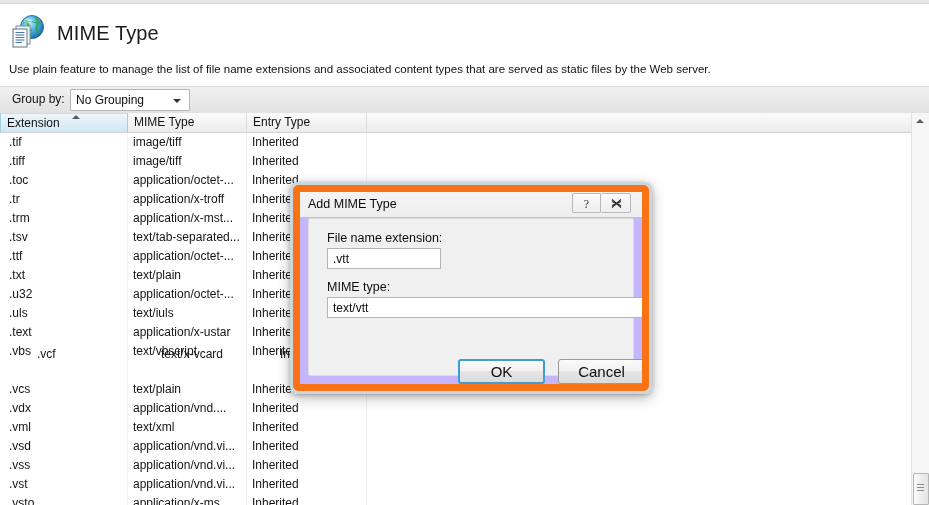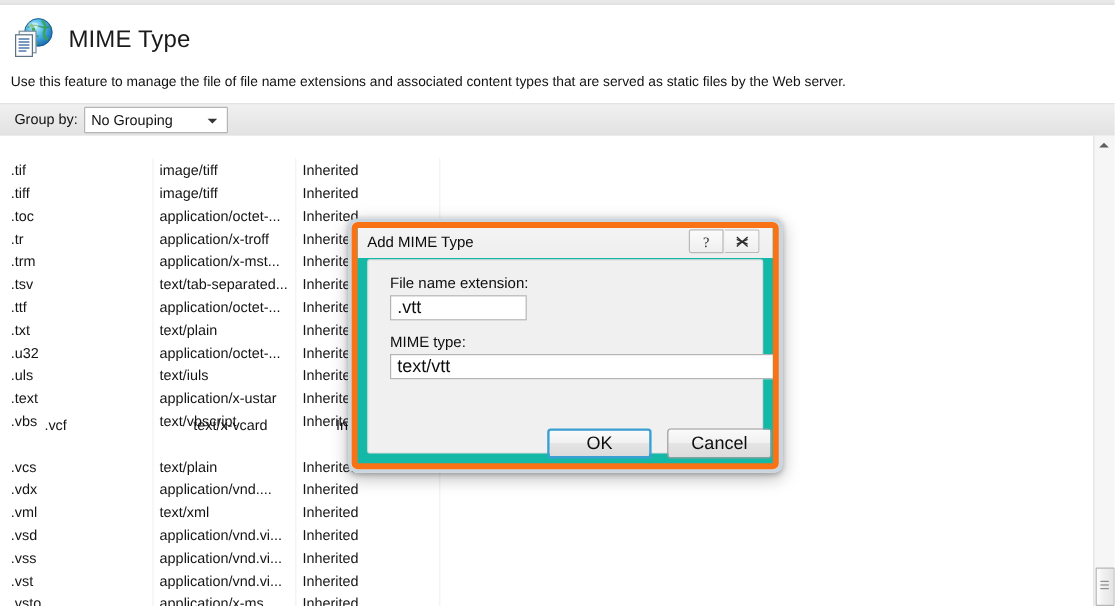--- a/index.html
+++ b/index.html
@@ -169,23 +169,23 @@
   #dialog {
     position: absolute; left: 290px; top: 182px;
     width: 362px; height: 212px;
     box-sizing: border-box;
     border: 3px solid rgba(190,205,218,.78);
     border-radius: 7px;
     background: #f0f0f0;
   }
   #dialog-inner {
     position: absolute; left: 0; top: 0; right: 0; bottom: 0;
-    border: 5px solid #f97316;
+    border: 7px solid #f97316;
     border-radius: 5px;
-    background: #14b8a6;
+    background: #c4b5fd;
     overflow: hidden;
   }
   #dialog-titlebar {
     position: absolute; left: 0; top: 0; right: 0; height: 25px;
     background: linear-gradient(to bottom,#f4f4f4 0%,#eeeeee 100%);
   }
   #dialog-title {
     position: absolute; left: 8px; top: 5px;
     font-size: 12.5px; color: #0a0a0a; white-space: nowrap;
   }
@@ -212,21 +212,21 @@
   .field-label {
     position: absolute;
     font-size: 12.5px; color: #0d0d0d; white-space: nowrap;
   }
   .text-input {
     position: absolute; height: 21px;
     background: #ffffff;
     border: 1px solid #b4b4b4;
     box-sizing: border-box;
     font-family: "Liberation Sans", sans-serif;
-    font-size: 15px; color: #0d0d0d;
+    font-size: 12px; color: #0d0d0d;
     padding: 0 0 0 5px;
     line-height: 19px;
     cursor: text;
   }
   #lbl-extension { left: 18px; top: 12px; }
   #input-extension { left: 18px; top: 29px; width: 114px; }
   #lbl-mimetype { left: 18px; top: 61px; }
   #input-mimetype { left: 18px; top: 78px; width: 328px; }
 
   .dlg-btn {
@@ -277,36 +277,51 @@
         <line x1="7.5" y1="25.5" x2="16.5" y2="25.5"></line>
         <line x1="7.5" y1="28" x2="16.5" y2="28"></line>
         <line x1="7.5" y1="30.5" x2="14" y2="30.5"></line>
       </g>
     </svg>
   </div>
 
   <div id="page-title">MIME Type</div>
 </div>
 
-<div id="page-description">Use this feature to manage the file of file name extensions and associated content types that are served as static files by the Web server.</div>
+<div id="page-description">Use plain feature to manage the list of file name extensions and associated content types that are served as static files by the Web server.</div>
 
 <div id="groupby-bar">
   <div id="groupby-label">Group by:</div>
   <div id="groupby-select">
     <span id="groupby-select-value">No Grouping</span>
     <span id="groupby-arrow"></span>
   </div>
 </div>
 
 <div id="listview">
 
   <div class="vline" style="left:127px"></div>
   <div class="vline" style="left:246px"></div>
   <div class="vline" style="left:366px"></div>
 
+  <div id="list-header">
+    <div class="col-head sorted" style="left:0px;width:128px">
+      <span class="ch-label">Extension</span>
+      <span id="sort-arrow"></span>
+    </div>
+    <div class="col-head" style="left:128px;width:119px">
+      <span class="ch-label">MIME Type</span>
+    </div>
+    <div class="col-head" style="left:247px;width:120px">
+      <span class="ch-label">Entry Type</span>
+    </div>
+    <div class="col-head" style="left:367px;width:545px;border-right:none">
+      <span class="ch-label"></span>
+    </div>
+  </div>
 
   <div id="rows-container">
       <div class="row" style="top: 20px;">
         <span class="cell c-ext">.tif</span>
         <span class="cell c-mime">image/tiff</span>
         <span class="cell c-entry">Inherited</span>
       </div>
       <div class="row" style="top: 39px;">
         <span class="cell c-ext">.tiff</span>
         <span class="cell c-mime">image/tiff</span>

